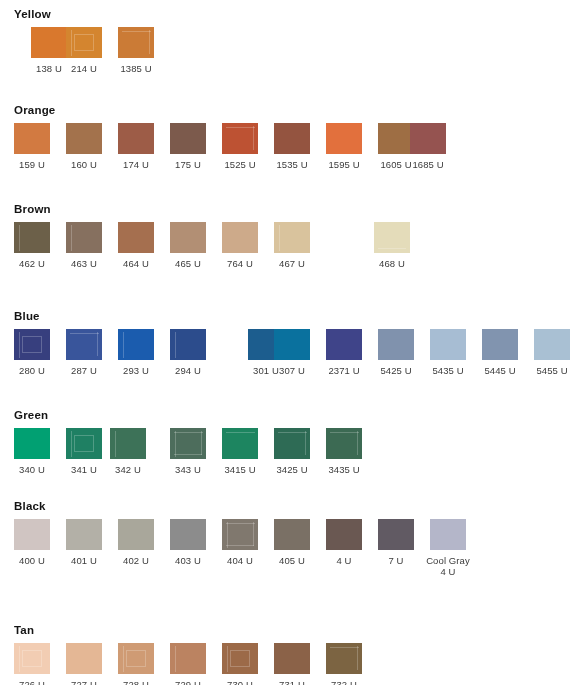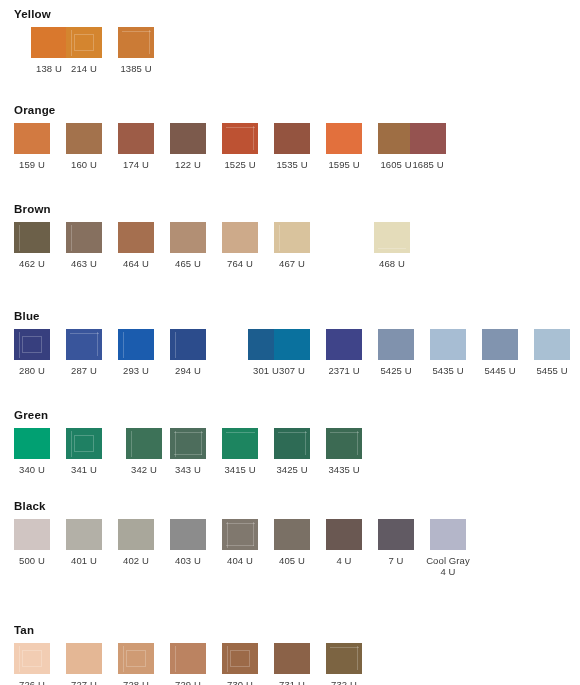--- a/index.html
+++ b/index.html
@@ -118,21 +118,21 @@
         <div class="swatch-cell" style="left: 52px;">
           <div class="swatch-chip" title="160 U #a3724c" style="background: rgb(163, 114, 76);"></div>
           <div class="swatch-label">160 U</div>
         </div>
         <div class="swatch-cell" style="left: 104px;">
           <div class="swatch-chip" title="174 U #9d5c47" style="background: rgb(157, 92, 71);"></div>
           <div class="swatch-label">174 U</div>
         </div>
         <div class="swatch-cell" style="left: 156px;">
           <div class="swatch-chip" title="175 U #7c5a4c" style="background: rgb(124, 90, 76);"></div>
-          <div class="swatch-label">122 U</div>
+          <div class="swatch-label">175 U</div>
         </div>
         <div class="swatch-cell" style="left: 208px;">
           <div class="swatch-chip" title="1525 U #bd5233" style="background: rgb(189, 82, 51);">
             <span class="ghost gh-t"></span>
             <span class="ghost gh-r"></span>
           </div>
           <div class="swatch-label">1525 U</div>
         </div>
         <div class="swatch-cell" style="left: 260px;">
           <div class="swatch-chip" title="1535 U #945440" style="background: rgb(148, 84, 64);"></div>
@@ -259,21 +259,21 @@
           <div class="swatch-chip" title="340 U #01a072" style="background: rgb(1, 160, 114);"></div>
           <div class="swatch-label">340 U</div>
         </div>
         <div class="swatch-cell" style="left: 52px;">
           <div class="swatch-chip" title="341 U #1f8063" style="background: rgb(31, 128, 99);">
             <span class="ghost gh-i"></span>
             <span class="ghost gh-l"></span>
           </div>
           <div class="swatch-label">341 U</div>
         </div>
-        <div class="swatch-cell" style="left: 112px;">
+        <div class="swatch-cell" style="left: 96px;">
           <div class="swatch-chip" title="342 U #3d7258" style="background: rgb(61, 114, 88);">
             <span class="ghost gh-l"></span>
           </div>
           <div class="swatch-label">342 U</div>
         </div>
         <div class="swatch-cell" style="left: 156px;">
           <div class="swatch-chip" title="343 U #4d6d5c" style="background: rgb(77, 109, 92);">
             <span class="ghost gh-l"></span>
             <span class="ghost gh-t"></span>
             <span class="ghost gh-r"></span>
@@ -301,21 +301,21 @@
           </div>
           <div class="swatch-label">3435 U</div>
         </div>
       </div>
     </div>
     <div class="group" style="top: 500px;">
       <div class="group-title">Black</div>
       <div class="swatch-row">
         <div class="swatch-cell" style="left: 0px;">
           <div class="swatch-chip" title="400 U #d0c5c2" style="background: rgb(208, 197, 194);"></div>
-          <div class="swatch-label">500 U</div>
+          <div class="swatch-label">400 U</div>
         </div>
         <div class="swatch-cell" style="left: 52px;">
           <div class="swatch-chip" title="401 U #b3b0a7" style="background: rgb(179, 176, 167);"></div>
           <div class="swatch-label">401 U</div>
         </div>
         <div class="swatch-cell" style="left: 104px;">
           <div class="swatch-chip" title="402 U #a9a79b" style="background: rgb(169, 167, 155);"></div>
           <div class="swatch-label">402 U</div>
         </div>
         <div class="swatch-cell" style="left: 156px;">

